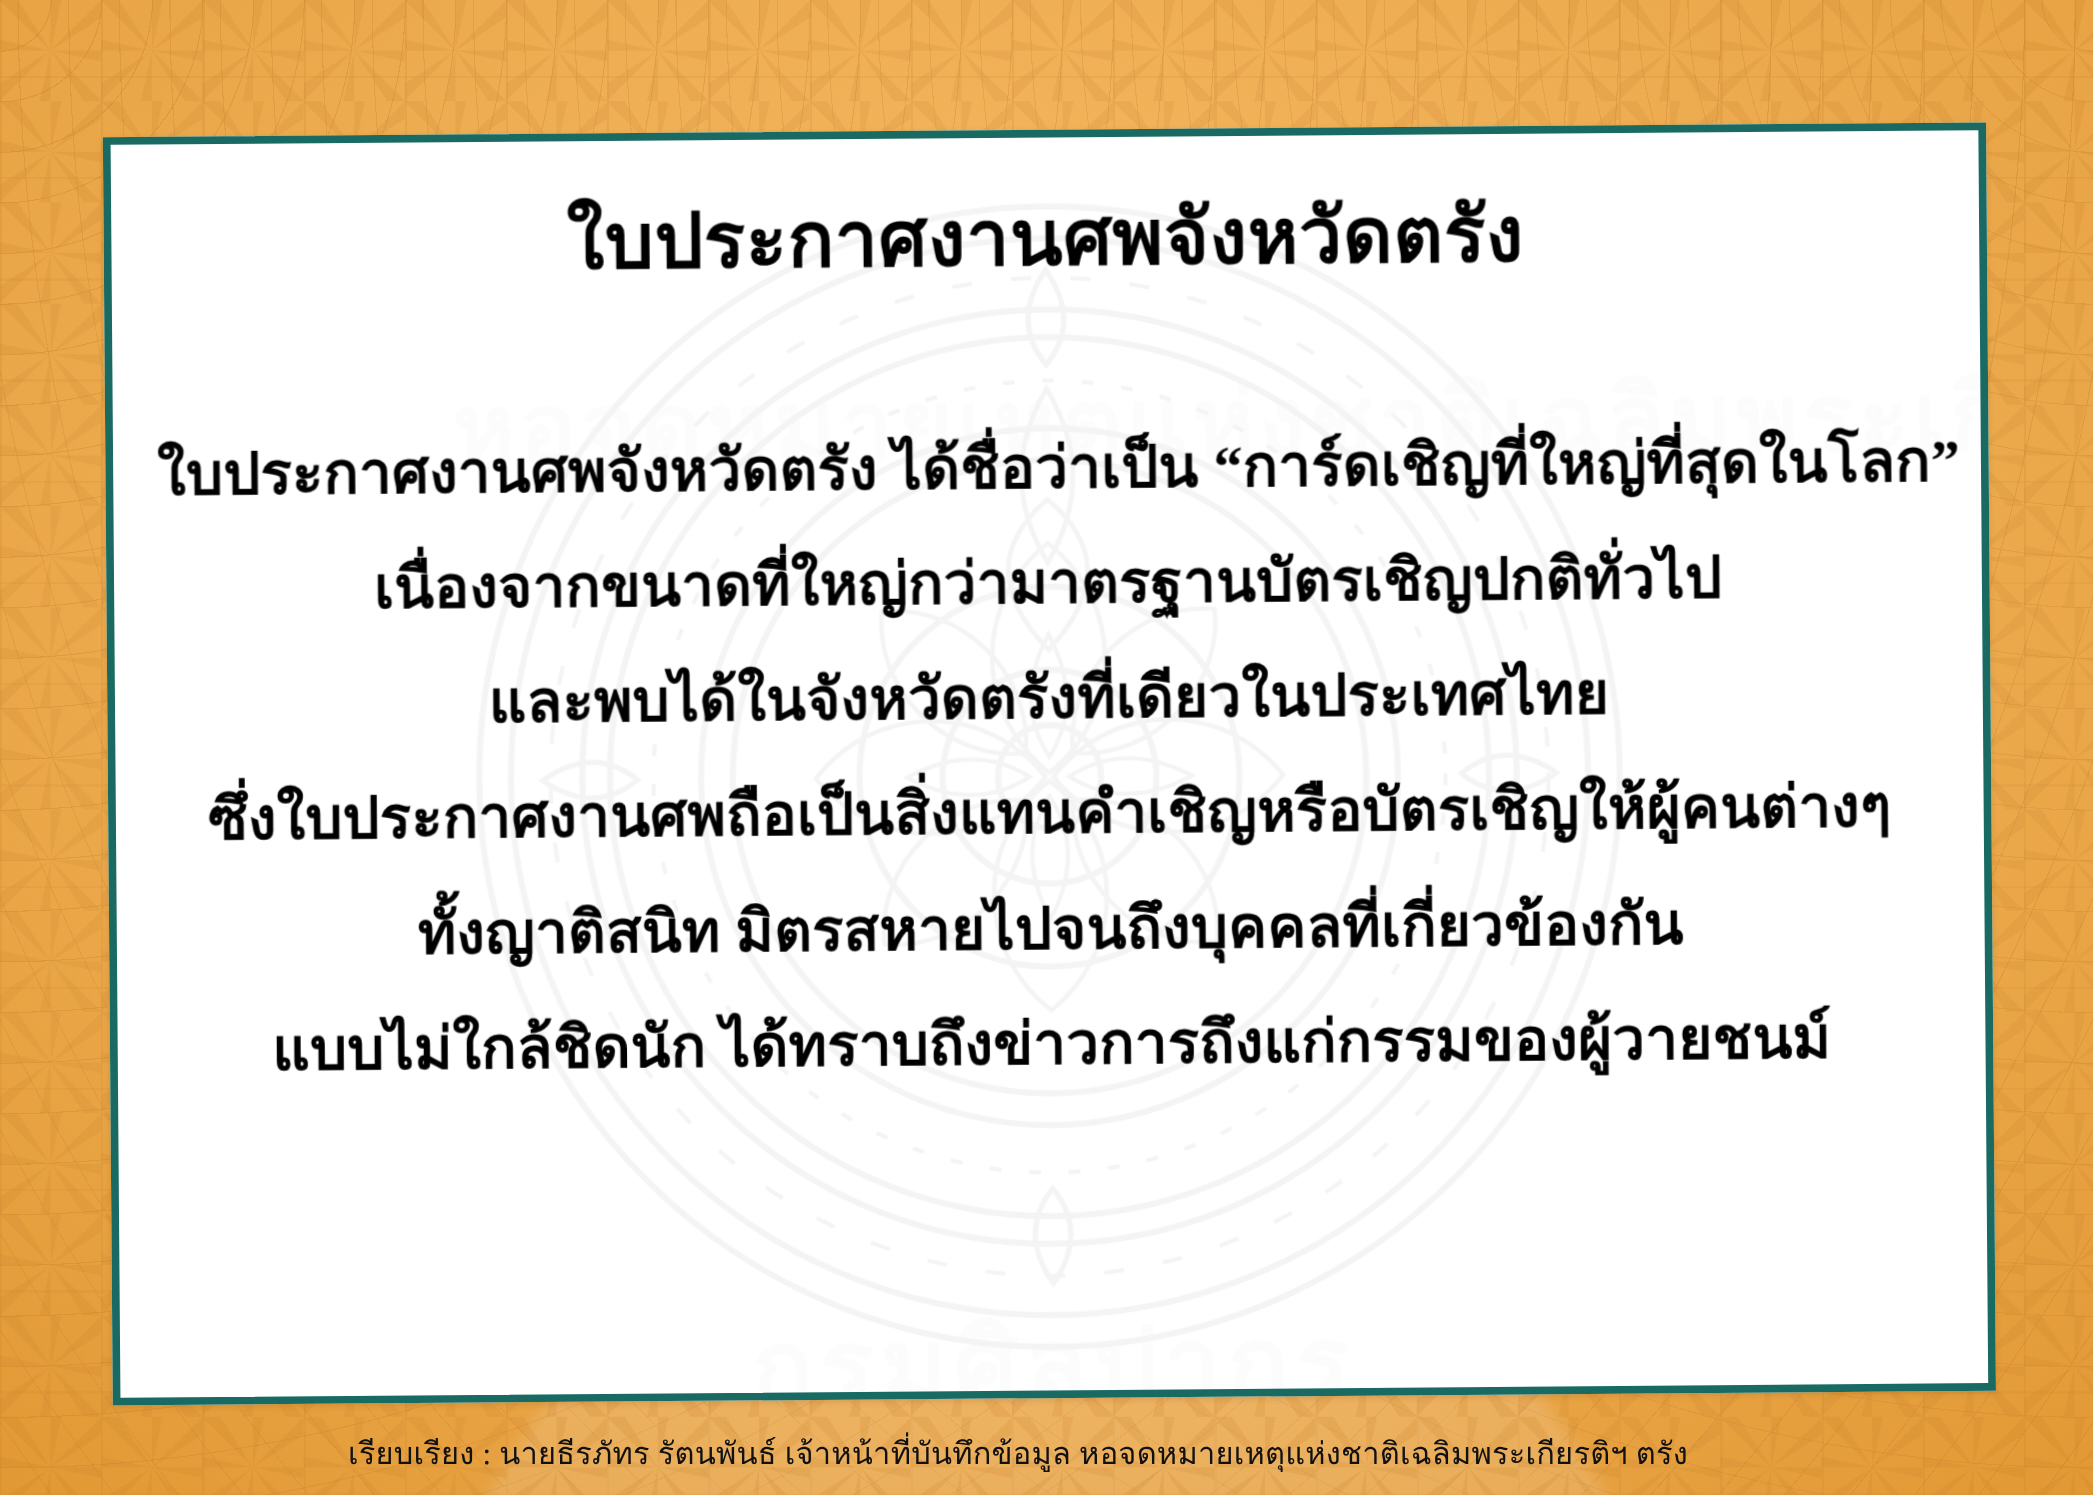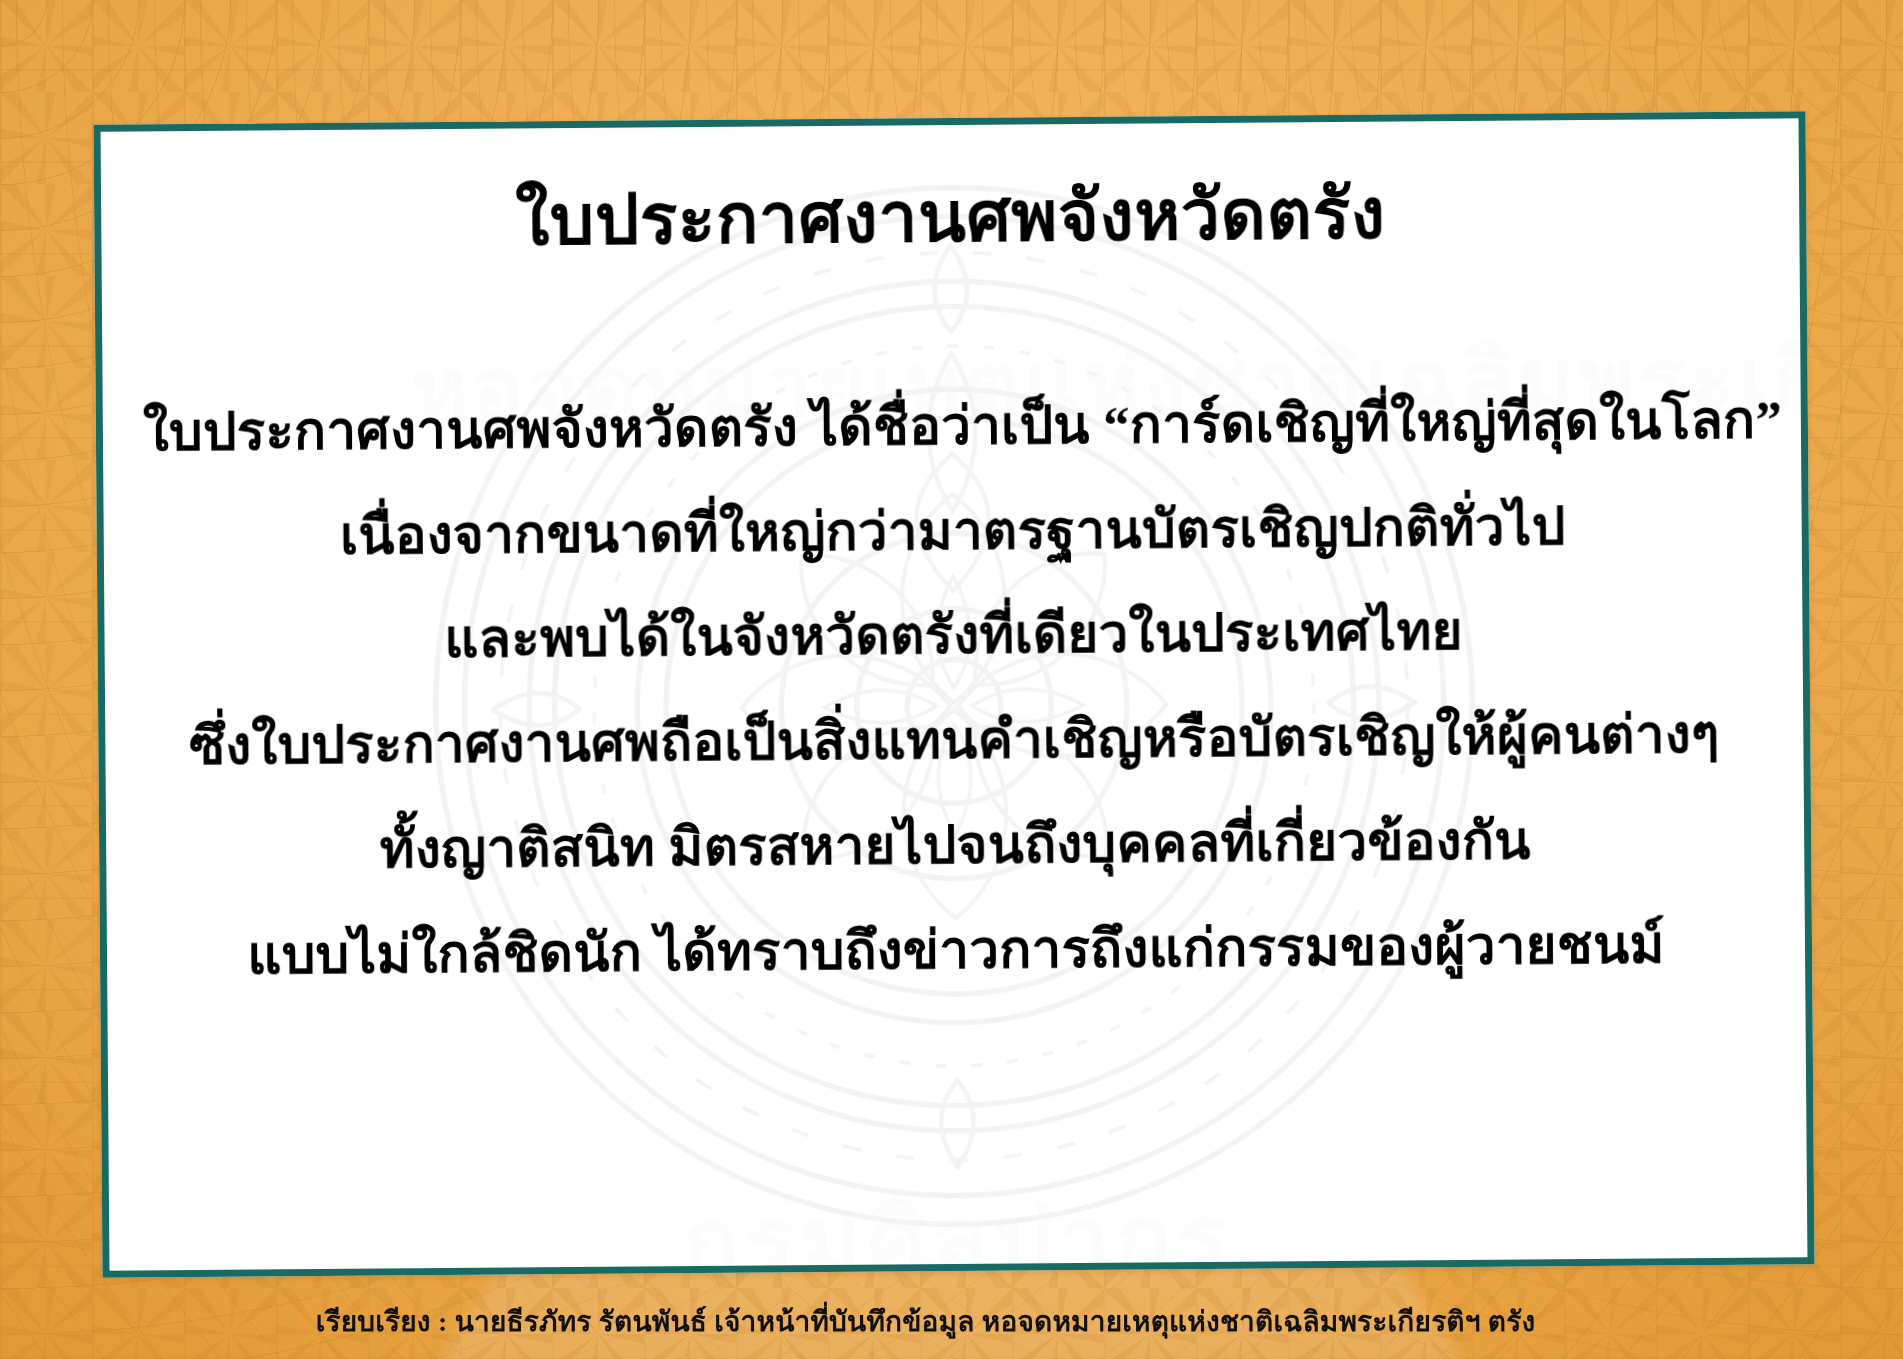--- a/index.html
+++ b/index.html
@@ -102,21 +102,21 @@
   .body-line{ display:block; white-space:nowrap; }
 
   
   #credit{
     position:absolute;
     left:0; right:0;
     bottom:16px;
     text-align:center;
     padding-right:52px;
     font-family:"Liberation Serif", serif;
-    font-weight:700;
+    font-weight:400;
     font-size:28px;
     color:#111;
     letter-spacing:.2px;
     white-space:nowrap;
   }
 </style>
 </head>
 <body>
 
 <div id="bg-pattern"></div>

